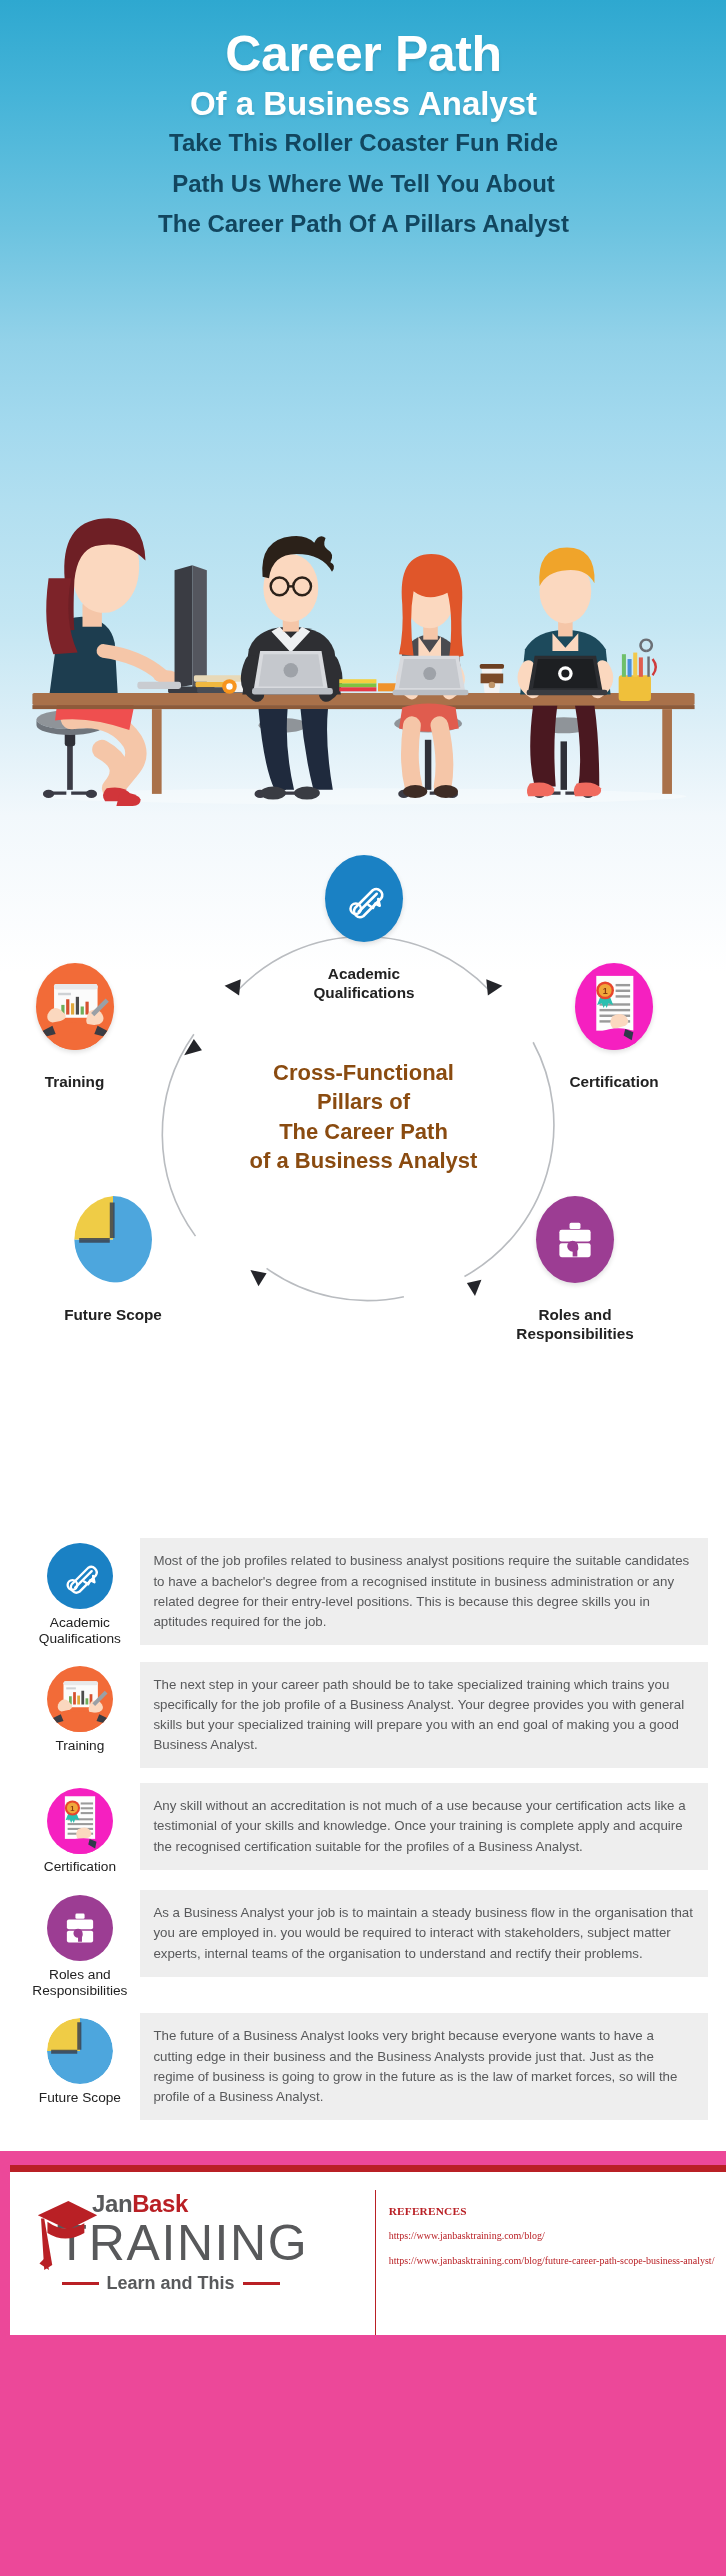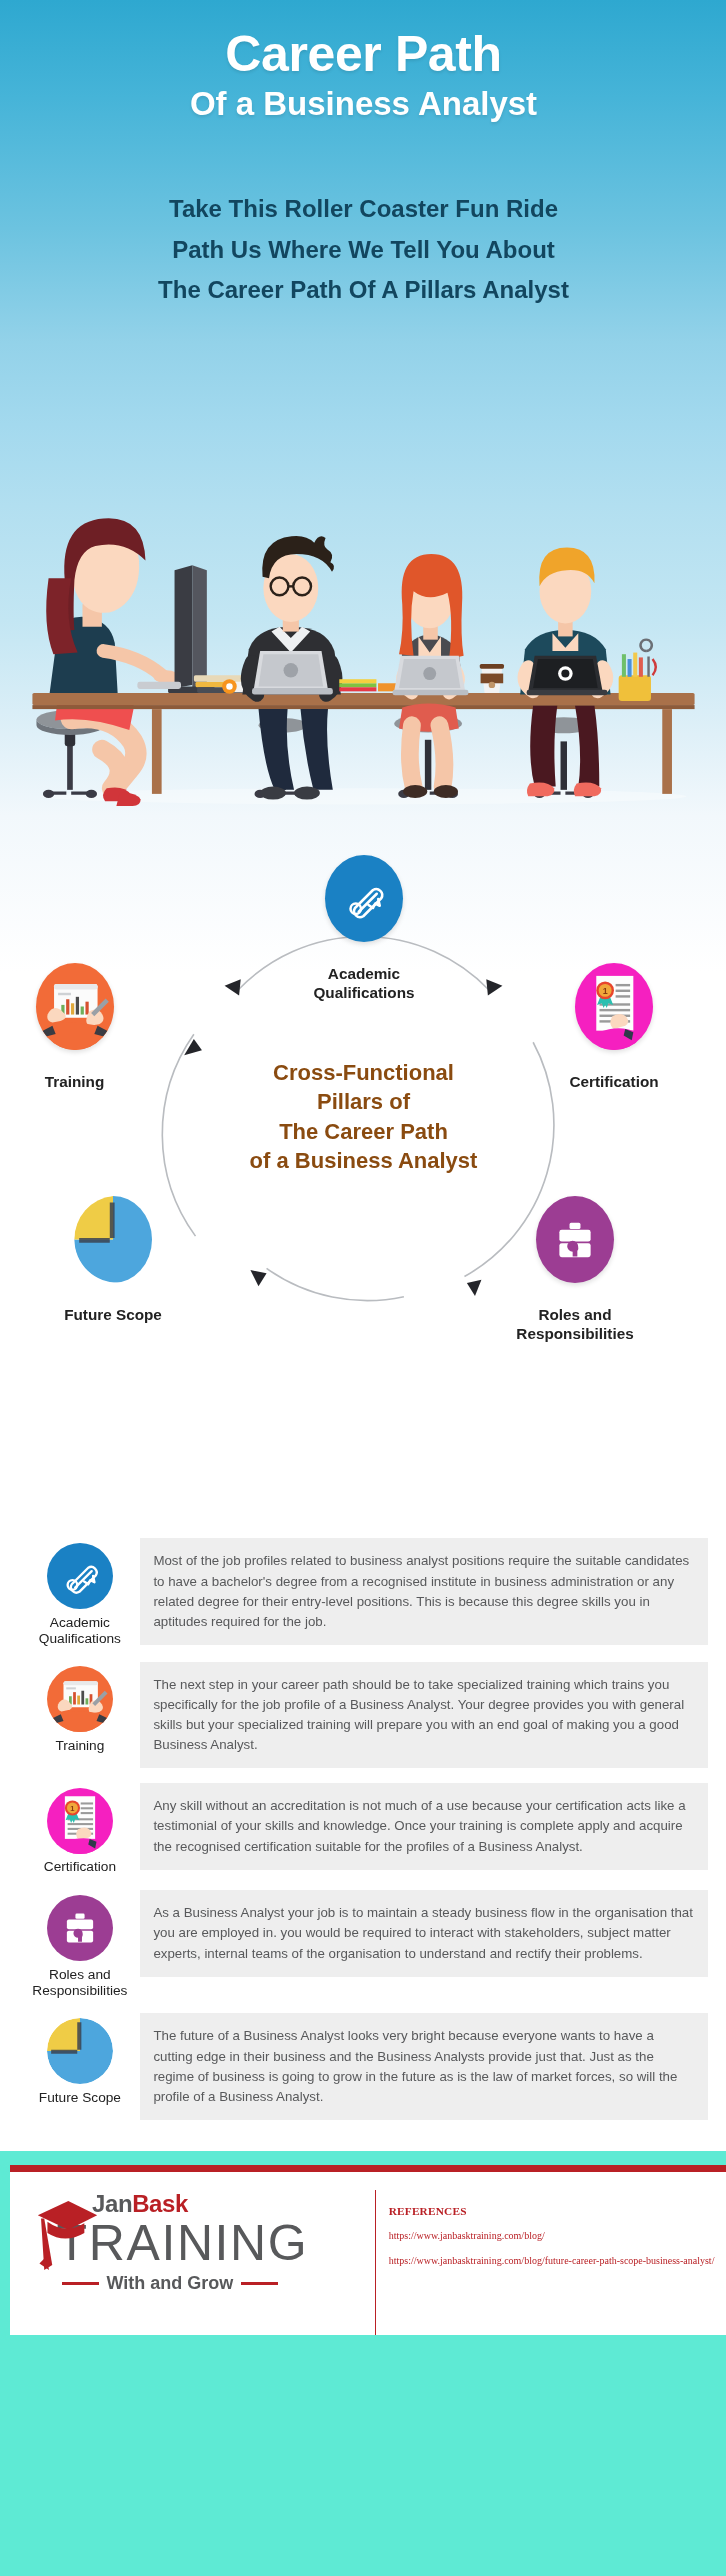--- a/index.html
+++ b/index.html
@@ -6,21 +6,21 @@
   html, body {
     width: 727px;
     background: #ffffff;
     font-family: "Liberation Sans", sans-serif;
   }
   .page {
     position: relative;
     width: 727px;
     height: 2576px;
     overflow: hidden;
-    background: #5eead4;
+    background: #ec4899;
   }
 
   
   .hero {
     position: relative;
     width: 727px;
     height: 816px;
     background: linear-gradient(180deg,
         #2ea8d0 0%,
         #46b4d8 12%,
@@ -45,21 +45,20 @@
   .hero-subtitle {
     text-align: center;
     margin-top: 4.8px;
     color: #ffffff;
     font-size: 33px;
     font-weight: bold;
     letter-spacing: 0px;
     text-shadow: 0 1.6px 3.2px rgba(0,0,0,0.10);
   }
   .hero-lead {
-    margin-top: 66px;
     text-align: center;
     color: #12465f;
     font-size: 24px;
     font-weight: bold;
     line-height: 1.55;
   }
   .hero-lead div { padding: 1.6px 0; }
 
   
   .office {
@@ -691,21 +690,21 @@
           <path d="M18 34 q22 16 46 2 l0 12 q-24 14 -46 0z" fill="#b92025"></path>
           <path d="M10 30 l4 0 l10 58 l-10 6z" fill="#b92025"></path>
           <path d="M8 86 l12 8 l-4 -16z" fill="#b92025"></path>
         </svg>
         <div class="logo-janbask">
           <span class="logo-jan">Jan</span><span class="logo-bask">Bask</span>
         </div>
         <div class="logo-training">TRAINING</div>
         <div class="logo-tagline-wrap">
           <span class="tag-dash"></span>
-          <span class="logo-tagline">With and Grow</span>
+          <span class="logo-tagline">Learn and This</span>
           <span class="tag-dash"></span>
         </div>
       </div>
 
       <div class="refs-col">
         <div class="refs-title">REFERENCES</div>
         <a class="ref-link" href="#">https://www.janbasktraining.com/blog/</a>
         <a class="ref-link" href="#">https://www.janbasktraining.com/blog/future-career-path-scope-business-analyst/</a>
       </div>
     </div>

